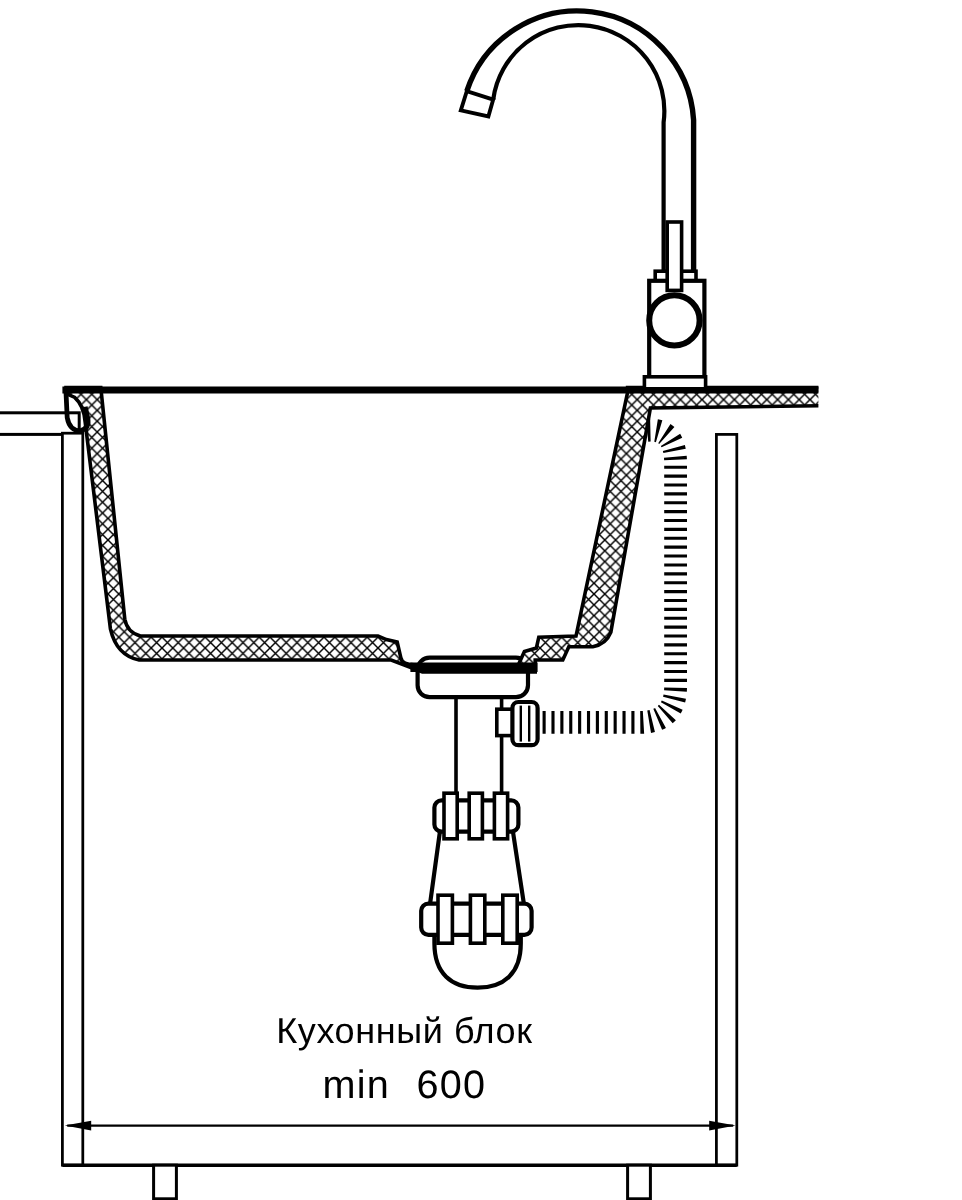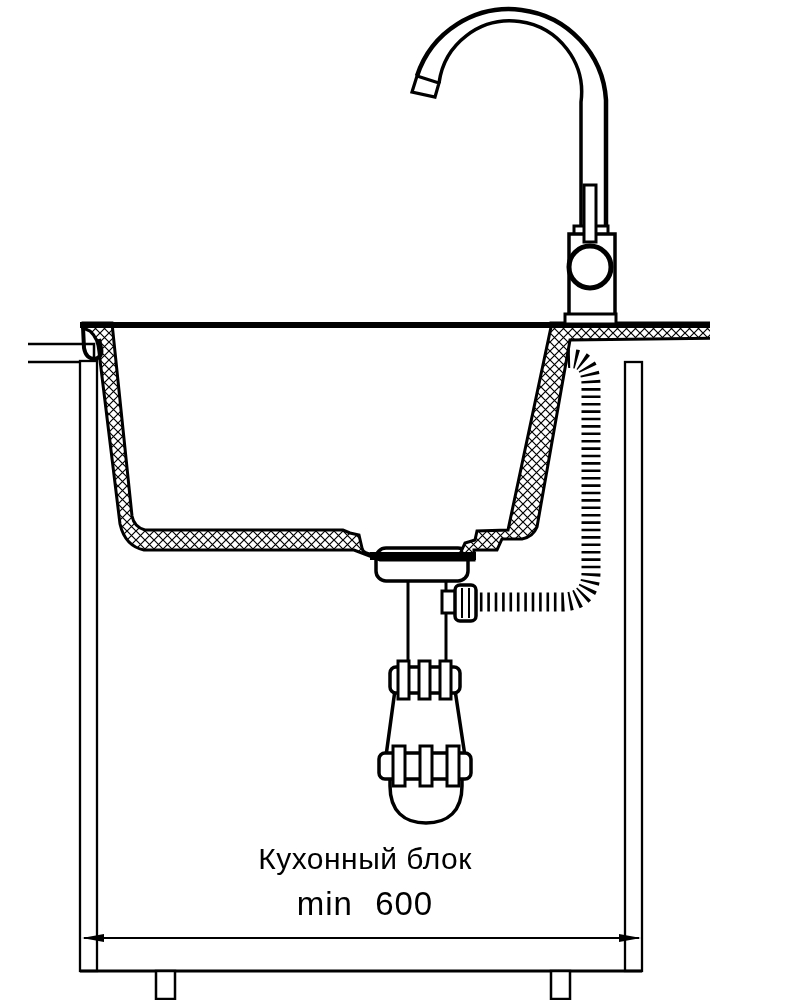--- a/index.html
+++ b/index.html
@@ -1,21 +1,20 @@
 <!DOCTYPE html>
 <html style="--line: #000000; --bg: #ffffff;"><head>
 <meta charset="utf-8">
 <style>
   html,body { margin:0; padding:0; background:#fff; }
   .stage {
     position:relative;
     width:682px; height:1000px;
     background: var(--bg, #ffffff);
     overflow:hidden;
-    padding-left:28px;
   }
   svg.drawing { display:block; width:802px; height:1000px; color: var(--line, #000000); }
   text.dim-label {
     font-family:"Liberation Sans", sans-serif;
     fill: currentColor;
     text-anchor: middle;
   }
   text.label-cabinet { font-size:30px; letter-spacing:0.5px; }
   text.label-min { font-size:33px; word-spacing:12px; letter-spacing:1px; }
 </style>

